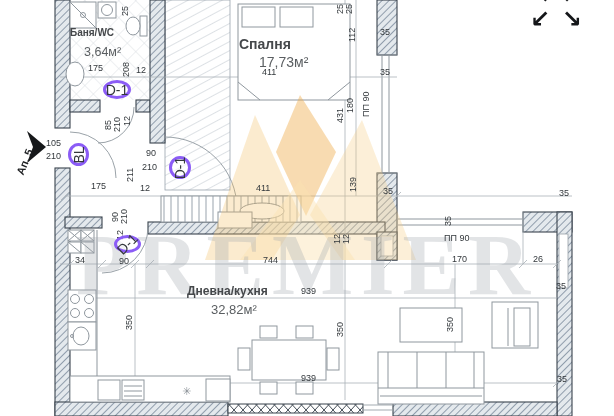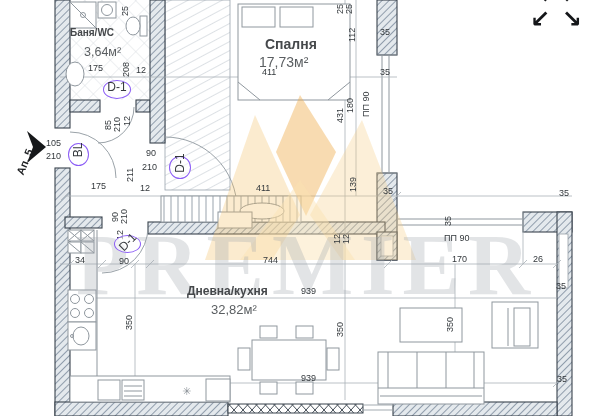--- a/index.html
+++ b/index.html
@@ -12,22 +12,22 @@
   #labels{z-index:3}
   .wm-brand{position:absolute;left:0;right:0;top:222px;text-align:center;line-height:1;
             font-family:"Liberation Serif","DejaVu Serif",serif;font-weight:700;
             font-size:86px;letter-spacing:8px;color:rgba(158,164,171,0.30);white-space:nowrap}
   .wm-sub{position:absolute;left:0;right:0;top:294px;text-align:center;line-height:1;
           font-family:"Liberation Serif","DejaVu Serif",serif;font-weight:400;
           font-size:28px;letter-spacing:30px;text-indent:30px;color:rgba(162,168,175,0.30);white-space:nowrap}
   .room-name{position:absolute;font-weight:700;color:#45484b;line-height:1;white-space:nowrap}
   .room-area{position:absolute;color:#5a5e61;line-height:1;white-space:nowrap}
   .dim{position:absolute;font-size:9px;color:#33383c;line-height:1;white-space:nowrap;transform-origin:0 0}
-  .marker{position:absolute;border:1px solid #8b5cf6;border-radius:50%;display:flex;align-items:flex-start;
-          justify-content:center;background:rgba(255,255,255,0.55);font-size:12px;color:#35393d}
+  .marker{position:absolute;border:3px solid #8b5cf6;border-radius:50%;display:flex;align-items:center;
+          justify-content:center;background:rgba(255,255,255,0.55);font-size:14px;color:#35393d}
   .marker span{line-height:1;white-space:nowrap;display:block}
   .entry-label{position:absolute;left:14px;top:172px;font-size:11px;font-weight:700;color:#1d1f21;
                transform:rotate(-68deg);transform-origin:0 0;white-space:nowrap}
   .star{position:absolute;left:182px;top:386px;font-size:11px;color:#8d9399;line-height:1}
   .fsicon{position:absolute;left:527px;top:-17px;width:58px;height:47px;display:grid;
           grid-template-columns:1fr 1fr;column-gap:5px;color:#141619;font-size:24px;font-weight:700;cursor:pointer}
   .fsicon span{display:flex;align-items:center;justify-content:center;line-height:1}
 </style>
 </head>
 <body>
@@ -205,21 +205,21 @@
       <polygon points="310,215 362,120 416,260 342,260" fill="rgba(246,205,135,0.32)"></polygon>
       <polygon points="240,260 300,180 355,260" fill="rgba(250,226,178,0.45)"></polygon>
     </svg>
     <div class="wm-brand">PREMIER</div>
   </div>
 
   <div id="labels" class="layer">
     <div class="room-name" style="left:70px;top:28px;font-size:10px">Баня/WC</div>
     <div class="room-area" style="left:84px;top:46px;font-size:12.5px">3,64м²</div>
 
-    <div class="room-name" style="left:265px;top:37px;font-size:14px">Спалня</div>
+    <div class="room-name" style="left:239px;top:37px;font-size:14px">Спалня</div>
     <div class="room-area" style="left:259px;top:55px;font-size:14px">17,73м²</div>
 
     <div class="room-name" style="left:187px;top:285px;font-size:12px">Дневна/кухня</div>
     <div class="room-area" style="left:211px;top:303px;font-size:13px">32,82м²</div>
 
     <div class="entry-label">Ап. 5</div>
 
     <span class="star">✳</span>
 
     <div class="fsicon" id="fsicon">

